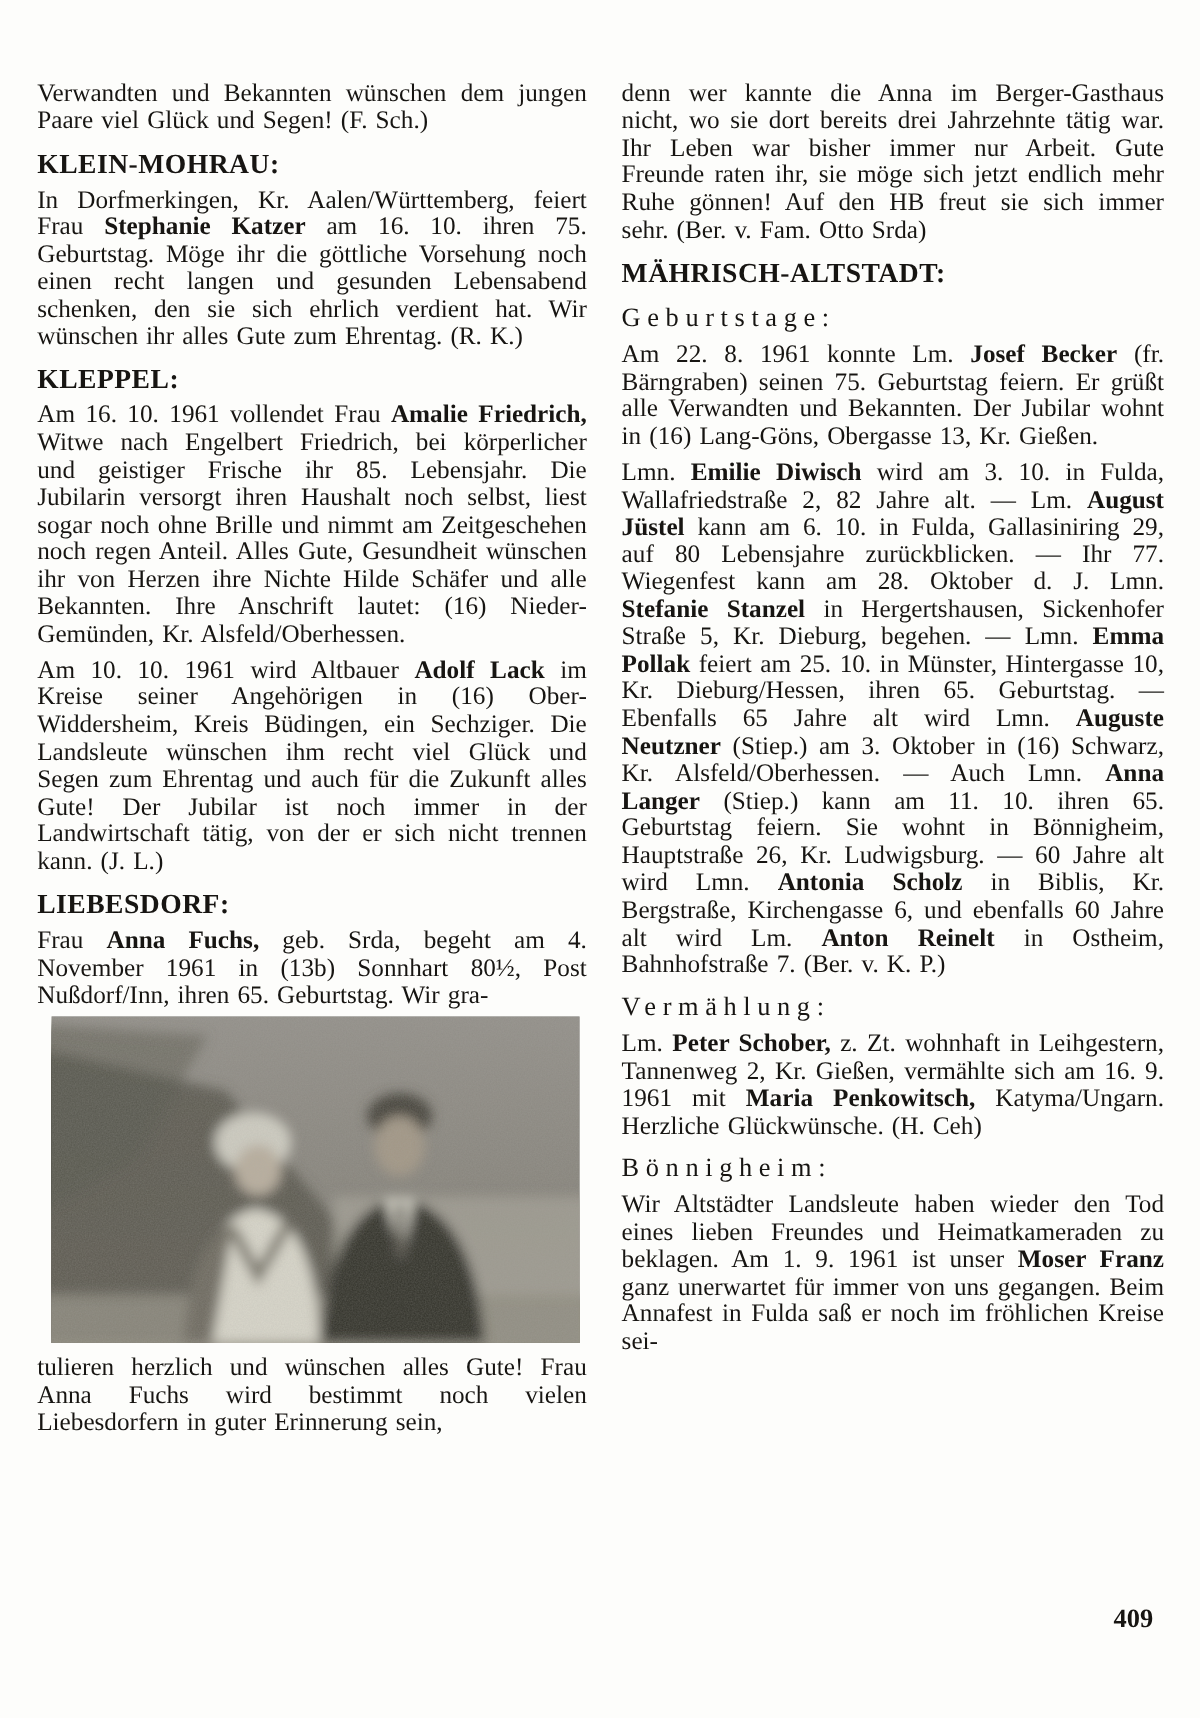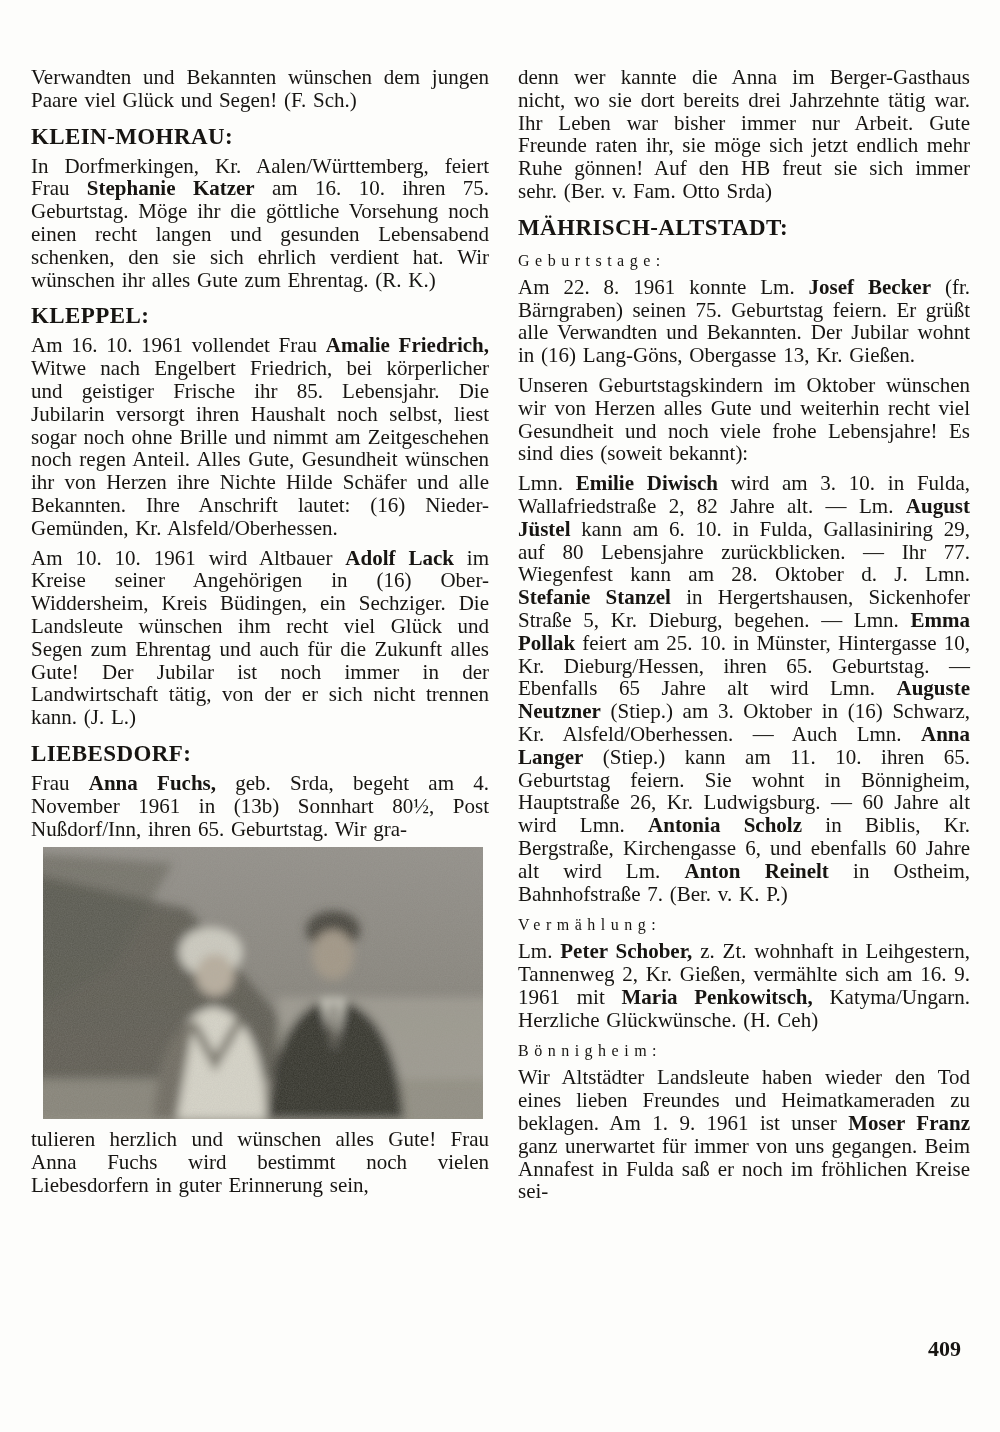--- a/index.html
+++ b/index.html
@@ -23,21 +23,21 @@
     margin: 0 0 7px 0;
     word-spacing: 1.5px;
   }
   h3.heading {
     font-size: 23px;
     font-weight: bold;
     letter-spacing: 0.4px;
     margin: 12px 0 5px 0;
   }
   h4.subheading {
-    font-size: 16px;
+    font-size: 22px;
     font-weight: normal;
     letter-spacing: 5.5px;
     margin: 11px 0 6px 0;
   }
   b { font-weight: bold; }
 
   .photo-frame {
     width: 440px; height: 272px;
     margin: 6px 0 9px 12px;
     overflow: hidden;
@@ -102,21 +102,20 @@
       <rect x="0" y="0" width="440" height="272" filter="url(#grain)" opacity="0.5"></rect>
     </svg>
   </div>
       <p class="paragraph"><span>tulieren herzlich und wünschen alles Gute! Frau Anna Fuchs wird bestimmt noch vielen Liebesdorfern in guter Erinnerung sein,</span></p>
     </div>
   <div class="column col-right">
       <p class="paragraph"><span>denn wer kannte die Anna im Berger-Gasthaus nicht, wo sie dort bereits drei Jahrzehnte tätig war. Ihr Leben war bisher immer nur Arbeit. Gute Freunde raten ihr, sie möge sich jetzt endlich mehr Ruhe gönnen! Auf den HB freut sie sich immer sehr. (Ber. v. Fam. Otto Srda)</span></p>
       <h3 class="heading"><span>MÄHRISCH-ALTSTADT:</span></h3>
       <h4 class="subheading"><span>Geburtstage:</span></h4>
       <p class="paragraph"><span>Am 22. 8. 1961 konnte Lm. </span><b>Josef Becker</b><span> (fr. Bärngraben) seinen 75. Geburtstag feiern. Er grüßt alle Verwandten und Bekannten. Der Jubilar wohnt in (16) Lang-Göns, Obergasse 13, Kr. Gießen.</span></p>
-      <p class="paragraph"><span>Unseren Geburtstagskindern im Oktober wünschen wir von Herzen alles Gute und weiterhin recht viel Gesundheit und noch viele frohe Lebensjahre! Es sind dies (soweit bekannt):</span></p>
       <p class="paragraph"><span>Lmn. </span><b>Emilie Diwisch</b><span> wird am 3. 10. in Fulda, Wallafriedstraße 2, 82 Jahre alt. — Lm. </span><b>August Jüstel</b><span> kann am 6. 10. in Fulda, Gallasiniring 29, auf 80 Lebensjahre zurückblicken. — Ihr 77. Wiegenfest kann am 28. Oktober d. J. Lmn. </span><b>Stefanie Stanzel</b><span> in Hergertshausen, Sickenhofer Straße 5, Kr. Dieburg, begehen. — Lmn. </span><b>Emma Pollak</b><span> feiert am 25. 10. in Münster, Hintergasse 10, Kr. Dieburg/Hessen, ihren 65. Geburtstag. — Ebenfalls 65 Jahre alt wird Lmn. </span><b>Auguste Neutzner</b><span> (Stiep.) am 3. Oktober in (16) Schwarz, Kr. Alsfeld/Oberhessen. — Auch Lmn. </span><b>Anna Langer</b><span> (Stiep.) kann am 11. 10. ihren 65. Geburtstag feiern. Sie wohnt in Bönnigheim, Hauptstraße 26, Kr. Ludwigsburg. — 60 Jahre alt wird Lmn. </span><b>Antonia Scholz</b><span> in Biblis, Kr. Bergstraße, Kirchengasse 6, und ebenfalls 60 Jahre alt wird Lm. </span><b>Anton Reinelt</b><span> in Ostheim, Bahnhofstraße 7. (Ber. v. K. P.)</span></p>
       <h4 class="subheading"><span>Vermählung:</span></h4>
       <p class="paragraph"><span>Lm. </span><b>Peter Schober,</b><span> z. Zt. wohnhaft in Leihgestern, Tannenweg 2, Kr. Gießen, vermählte sich am 16. 9. 1961 mit </span><b>Maria Penkowitsch,</b><span> Katyma/Ungarn. Herzliche Glückwünsche. (H. Ceh)</span></p>
       <h4 class="subheading"><span>Bönnigheim:</span></h4>
       <p class="paragraph"><span>Wir Altstädter Landsleute haben wieder den Tod eines lieben Freundes und Heimatkameraden zu beklagen. Am 1. 9. 1961 ist unser </span><b>Moser Franz</b><span> ganz unerwartet für immer von uns gegangen. Beim Annafest in Fulda saß er noch im fröhlichen Kreise sei-</span></p>
     </div>
   <div class="page-number">409</div>
 </div>
 
 </body></html>

